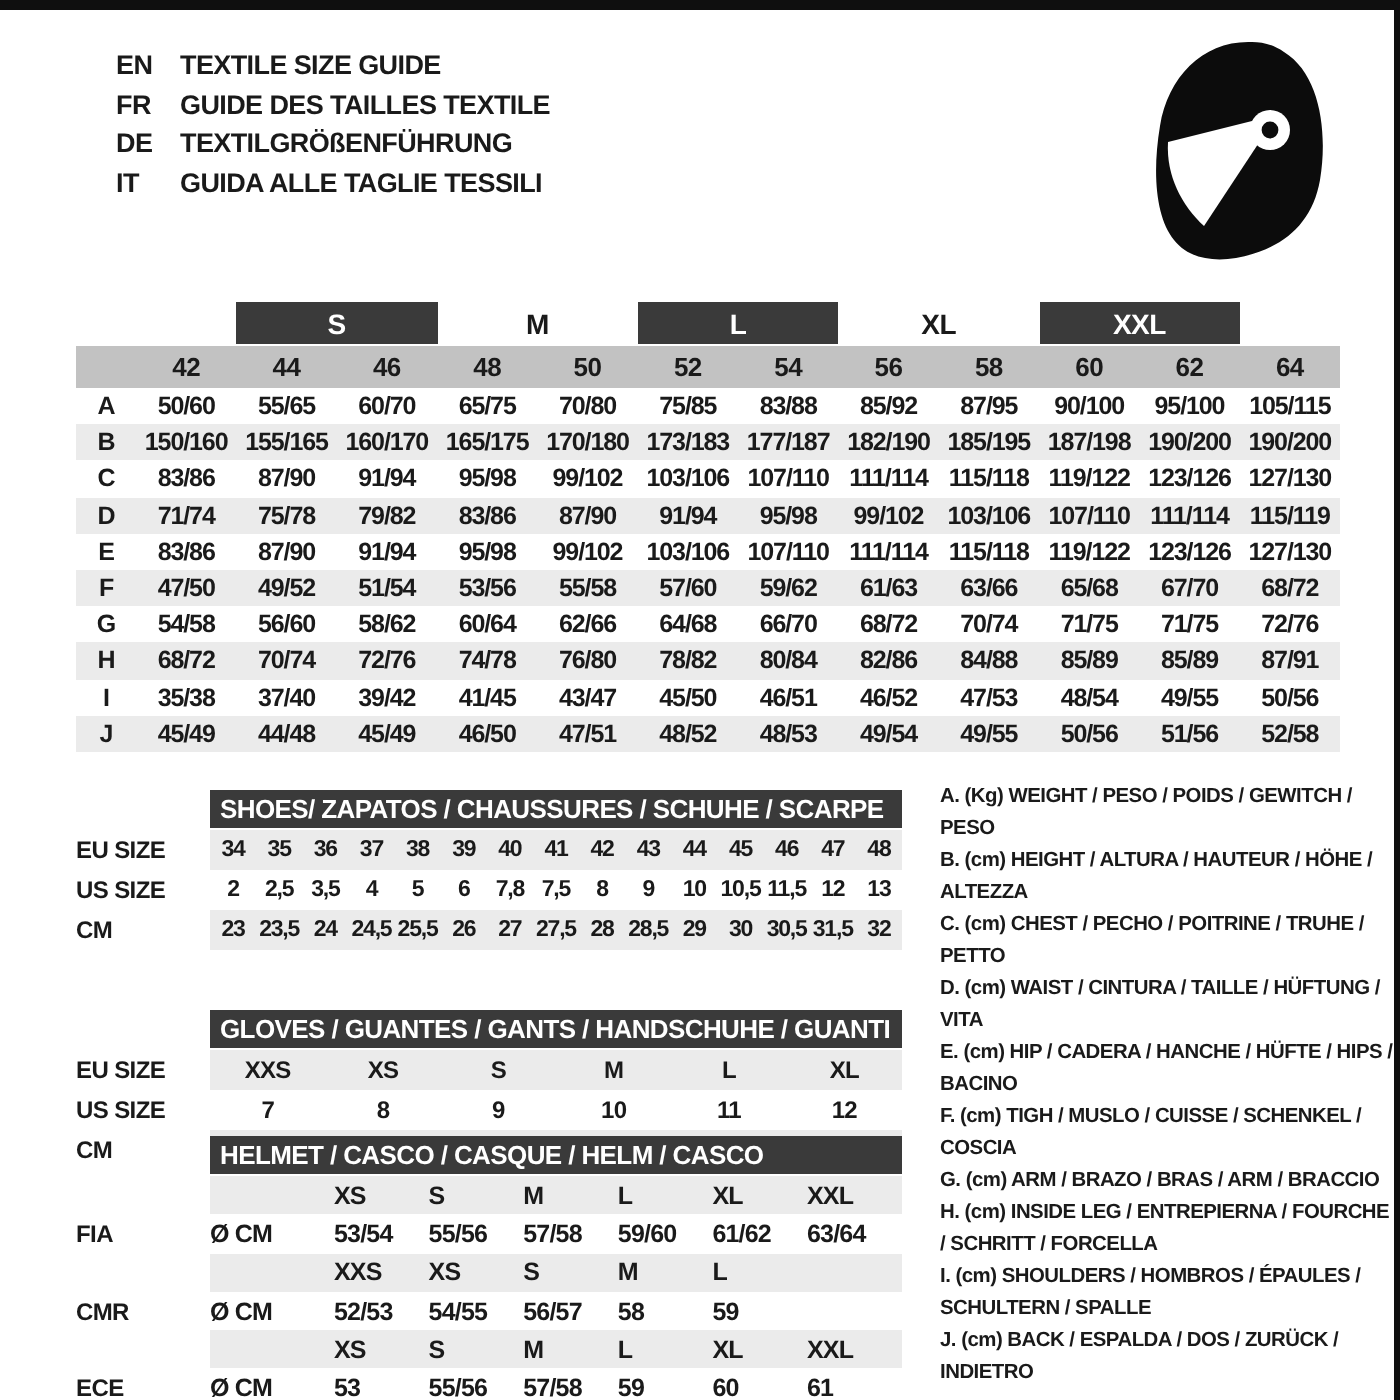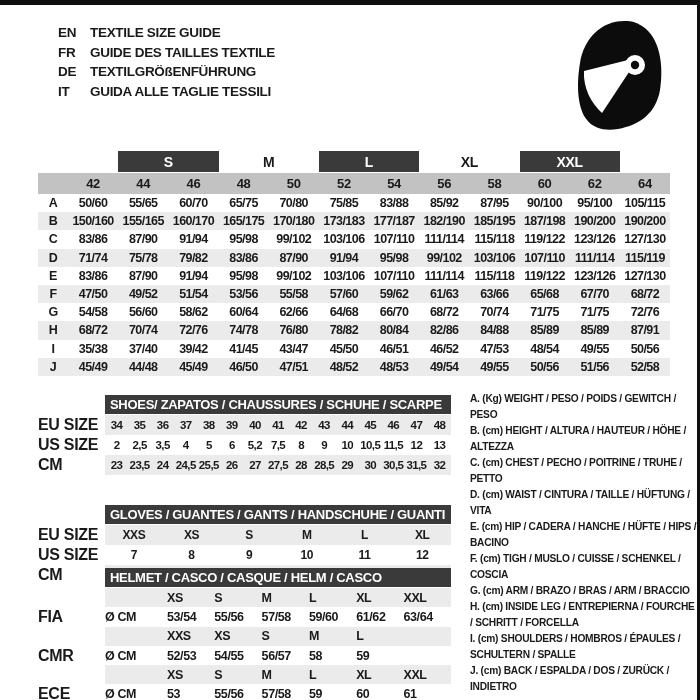--- a/index.html
+++ b/index.html
@@ -30,21 +30,21 @@
   .t-body .t-row:nth-of-type(even) { background:#ebebeb; }
   .repeat-contents { display:contents; }
   
   .section { position:absolute; left:38px; }
   .sec-shoes { top:390px; } .sec-gloves { top:500px; } .sec-helmet { top:563px; }
   .sec-header-row { display:flex; margin-bottom:1px; }
   .sec-spacer { width:67px; }
   .sec-bar { width:346px; height:19px; background:#3a3a3a; color:#fff; font-size:13px;
              letter-spacing:-0.3px; display:flex; align-items:center; padding-left:5px; }
   .s-row { display:flex; height:20px; }
-  .s-label { width:67px; display:flex; align-items:center; font-size:16px; letter-spacing:-0.3px; }
+  .s-label { width:67px; display:flex; align-items:center; font-size:12px; letter-spacing:-0.3px; }
   .s-cells { width:346px; display:grid; }
   .cols15 .s-cells { grid-template-columns:repeat(15,1fr); font-size:11.5px; letter-spacing:-0.6px; }
   .cols6 .s-cells { grid-template-columns:repeat(6,1fr); font-size:12px; letter-spacing:-0.4px; }
   .sec-body .s-row:nth-of-type(odd) .s-cells { background:#ebebeb; }
   
   .h-row { display:flex; height:19.3px; }
   .h-cells { width:346px; display:grid; grid-template-columns:62px repeat(6,47.3px);
              font-size:12.5px; letter-spacing:-0.4px; }
   .h-cells .cell { justify-content:flex-start; }
   .h-pair .h-row:nth-of-type(1) .h-cells { background:#ebebeb; }
@@ -296,21 +296,21 @@
 
         <div class="s-row">
           <div class="s-label">US SIZE</div>
           <div class="s-cells">
             <span class="cell">2</span>
             <span class="cell">2,5</span>
             <span class="cell">3,5</span>
             <span class="cell">4</span>
             <span class="cell">5</span>
             <span class="cell">6</span>
-            <span class="cell">5,2</span>
+            <span class="cell">7,8</span>
             <span class="cell">7,5</span>
             <span class="cell">8</span>
             <span class="cell">9</span>
             <span class="cell">10</span>
             <span class="cell">10,5</span>
             <span class="cell">11,5</span>
             <span class="cell">12</span>
             <span class="cell">13</span>
           </div>
         </div>

